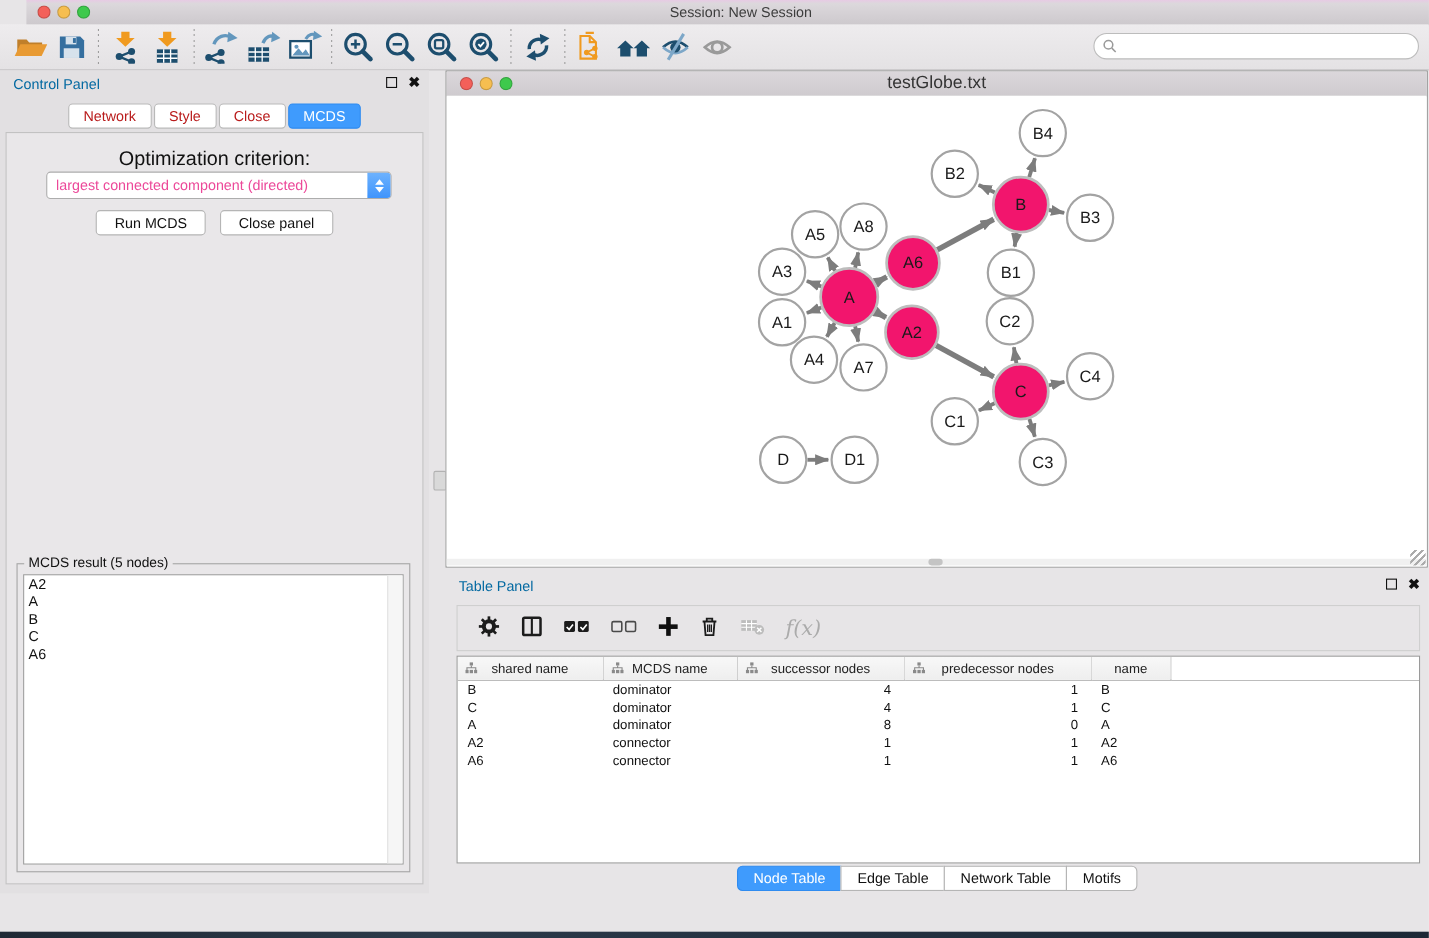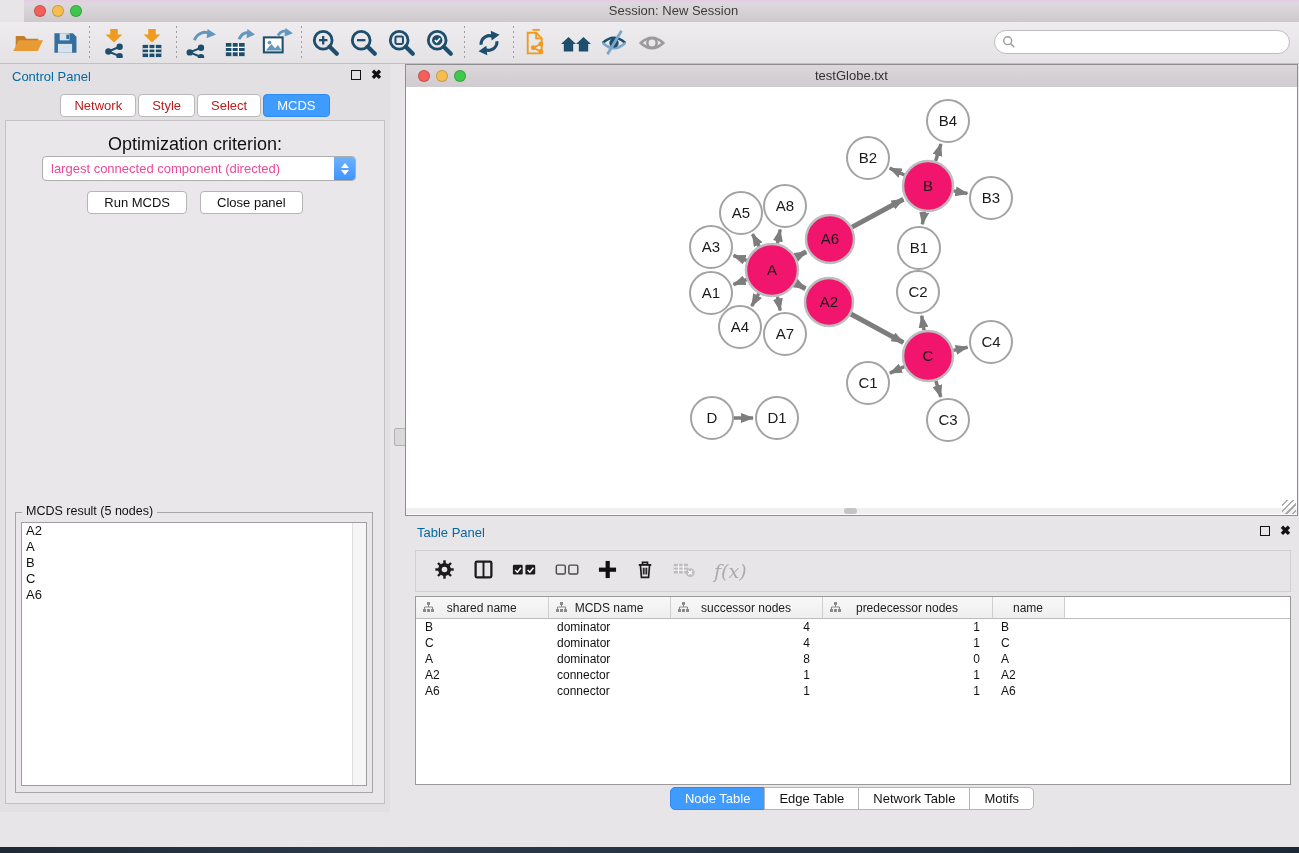--- a/index.html
+++ b/index.html
@@ -56,21 +56,21 @@
   #mcds-list{position:absolute;left:5px;right:5px;top:9px;bottom:6px;background:#fff;
     border:1px solid #9e9e9e;overflow:hidden;}
   #mcds-list .track{position:absolute;right:0;top:0;bottom:0;width:13px;background:#f6f6f6;border-left:1px solid #e0e0e0;}
   #mcds-list .li{font-size:13px;line-height:16px;padding-left:4px;color:#111;}
   
   #net-window{position:absolute;left:405px;top:64px;width:893px;height:452px;background:#fff;
     border:1px solid #8e8e8e;box-sizing:border-box;}
   #net-titlebar{position:relative;height:22px;background:linear-gradient(#dbd7db,#cfcbcf);
     border-bottom:1px solid #a8a8a8;}
   #net-titlebar .title{position:absolute;left:0;right:0;top:0;height:22px;line-height:22px;
-    text-align:center;font-size:13px;color:#333;}
+    text-align:center;font-size:16px;color:#333;}
   #net-canvas{position:absolute;left:0;right:0;top:22px;bottom:0;background:#fff;overflow:hidden;}
   #net-hscroll{position:absolute;left:0;right:0;bottom:1px;height:6px;background:#f0f0f0;}
   #net-hscroll .thumb{position:absolute;left:438px;top:0;width:13px;height:6px;background:#c4c4c4;border-radius:3px;}
   #net-grip{position:absolute;right:1px;bottom:1px;width:14px;height:14px;
     background:repeating-linear-gradient(135deg,transparent 0 3px,#ababab 3px 4.5px);}
   #split-grip{position:absolute;left:394px;top:428px;width:10px;height:16px;background:#d9d9d9;
     border:1px solid #b2b2b2;border-radius:2px;}
   
   #table-panel{position:absolute;left:405px;top:520px;width:894px;height:292px;}
   #tp-toolbar{position:absolute;left:10px;right:8px;top:30px;height:42px;background:#e7e5e7;
@@ -260,21 +260,21 @@
     <div class="panel-head">
       <span class="ptitle">Control Panel</span>
       <span class="win-btns">
         <span class="float-btn"></span>
         <span class="close-btn">✖</span>
       </span>
     </div>
     <div id="cp-tabs">
         <div class="cp-tab">Network</div>
         <div class="cp-tab">Style</div>
-        <div class="cp-tab">Select</div>
+        <div class="cp-tab">Close</div>
         <div class="cp-tab sel">MCDS</div>
       </div>
     <div id="cp-inner">
       <div id="opt-label">Optimization criterion:</div>
       <div id="criterion-select">
         <span class="val">largest connected component (directed)</span>
         <span class="cap">
             <span class="chev-up"></span>
             <span class="chev-dn"></span>
           </span>

